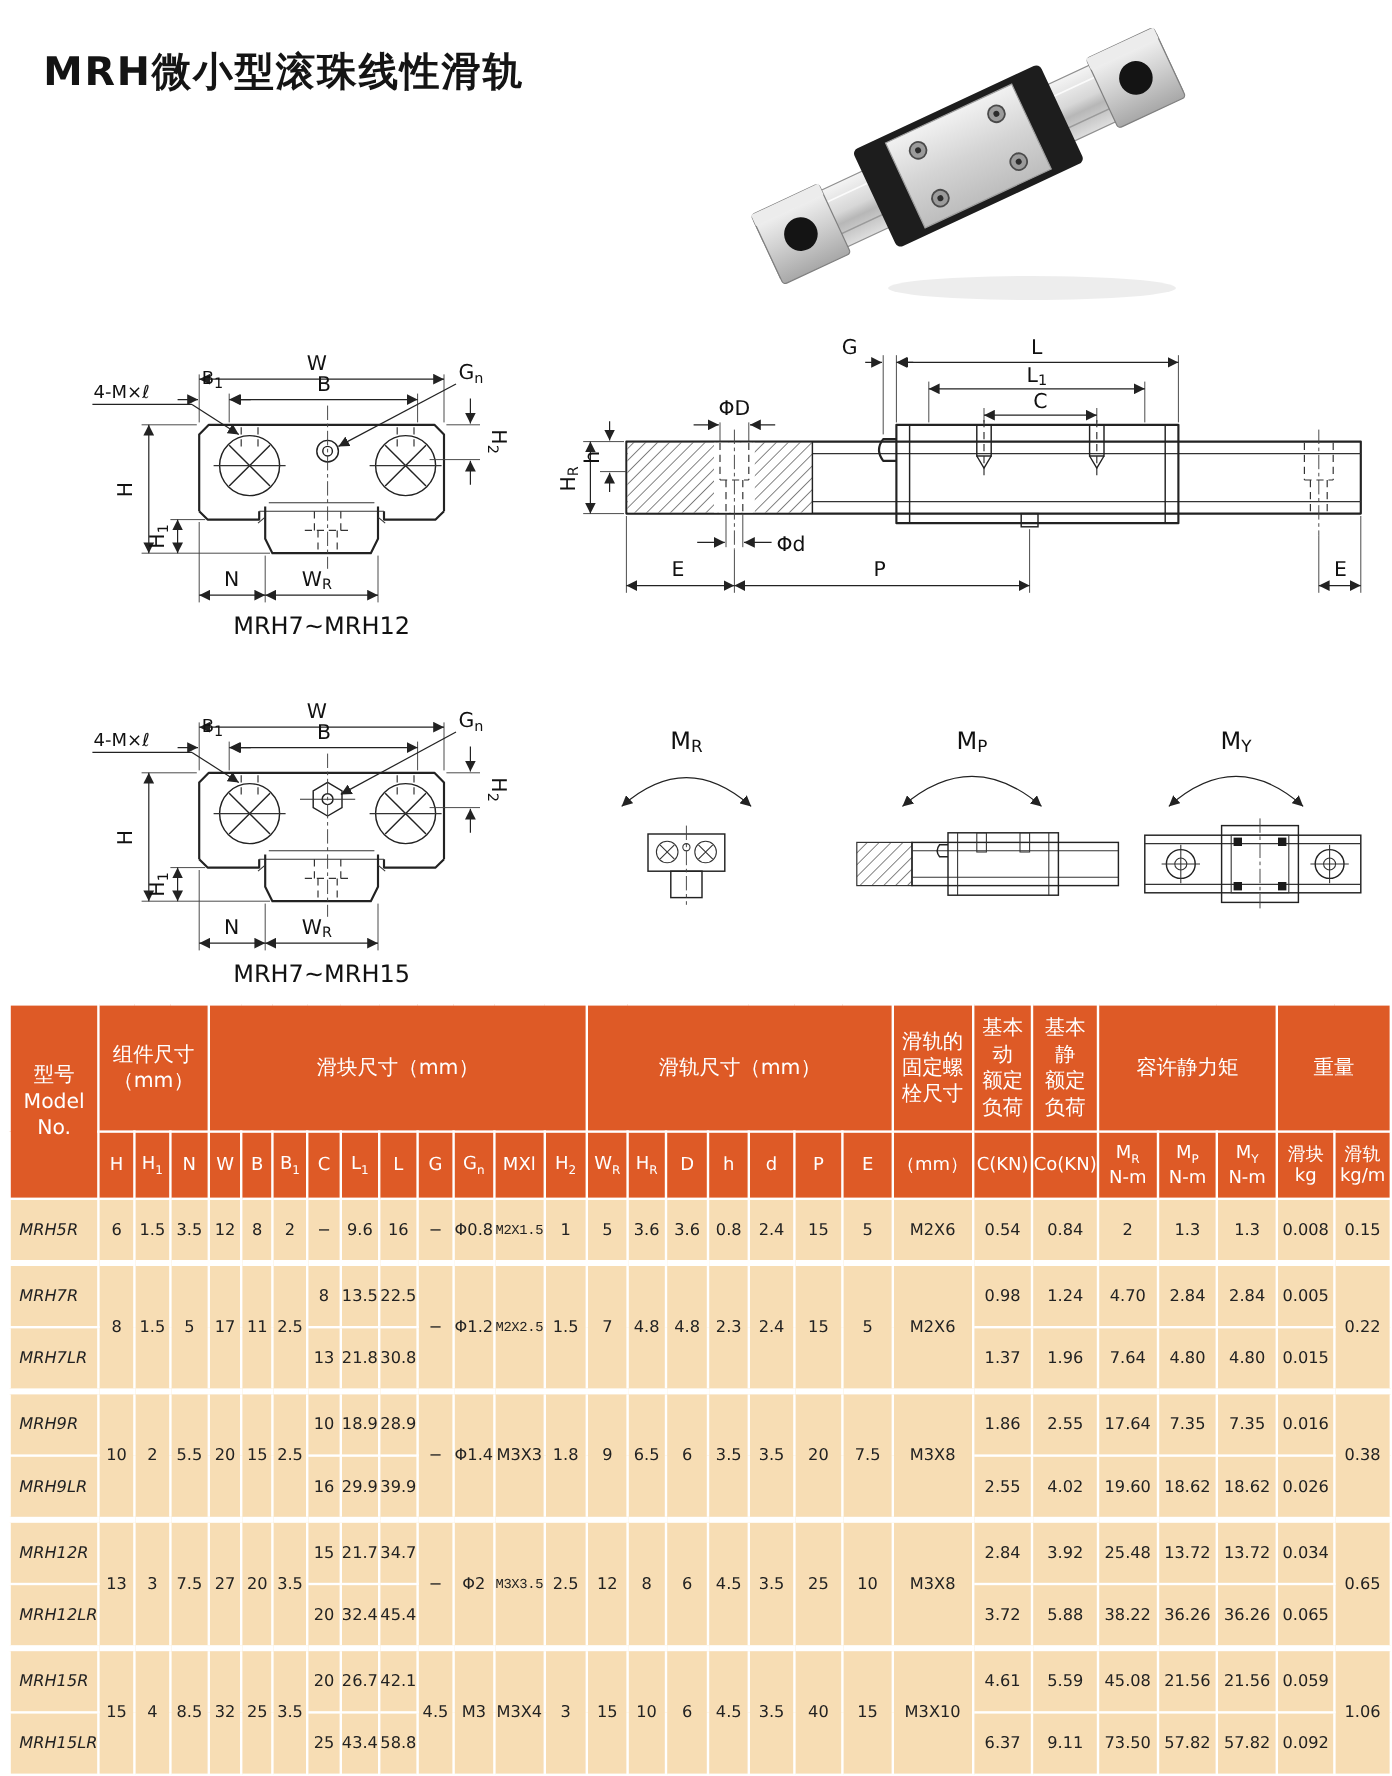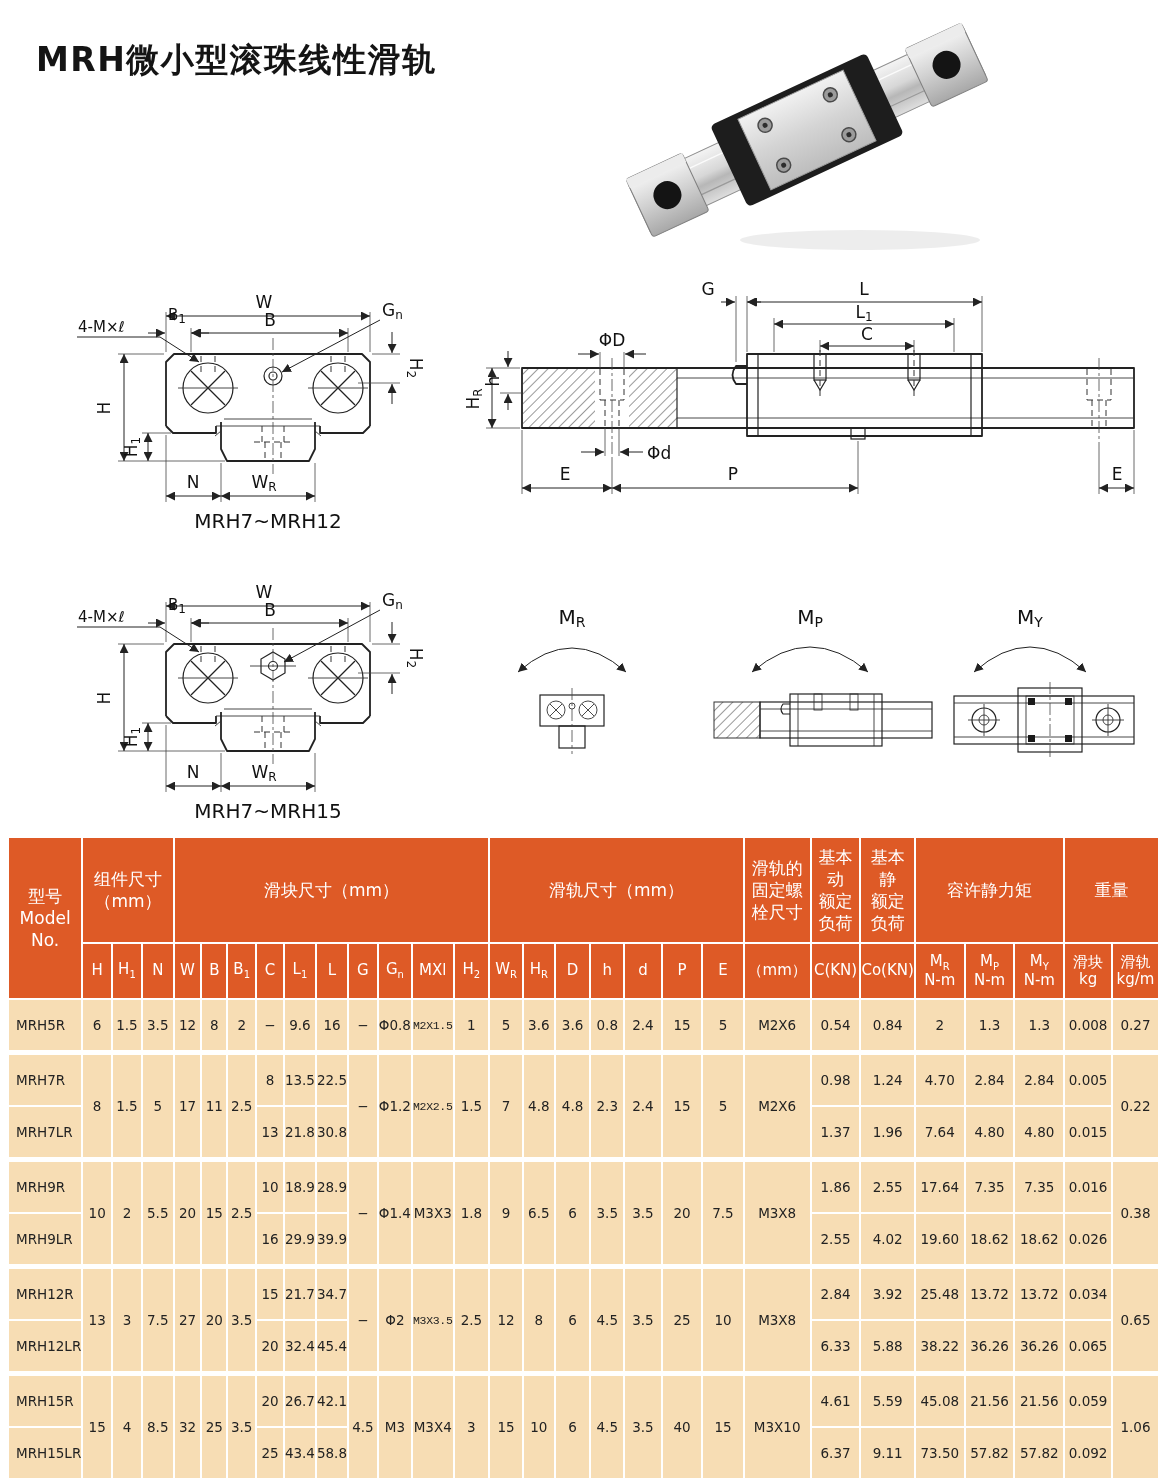--- a/index.html
+++ b/index.html
@@ -31,21 +31,21 @@
   table#spec{
     position:absolute;left:7px;top:836px;border-collapse:collapse;table-layout:fixed;
   }
   #spec th,#spec td{border:2px solid #fff;text-align:center;vertical-align:middle;padding:0;}
   #spec thead th{background:var(--hdr,#DE5A26);color:#fff;font-weight:normal;}
   #spec .gh{font-size:17px;white-space:pre-line;line-height:1.3;}
   #spec tr.h1row th{height:104px;}
   #spec tr.h2row th{height:54px;font-size:15px;line-height:1.15;}
   #spec tr.h2row sub{font-size:10px;}
   #spec tbody td{background:var(--row,#F7DDB4);color:#222;font-size:13.5px;height:50px;}
-  #spec tbody td.model{text-align:left;padding-left:7px;}
+  #spec tbody td.model{text-align:left;padding-left:7px;font-style:italic;}
   #spec tbody td.tight{font-size:11.5px;letter-spacing:-0.3px;font-family:Liberation Mono, monospace;}
   #spec tbody tr.gs td{border-top-width:5px;}
 </style>
 </head>
 <body>
 
 <div class="abs" id="page-title">MRH微小型滚珠线性滑轨</div>
 
 <svg class="abs" style="left:610px;top:0px" width="395" height="268" viewBox="0 0 395 268">
   <defs>
@@ -490,21 +490,21 @@
         <td>2.4</td>
         <td>15</td>
         <td>5</td>
         <td>M2X6</td>
         <td>0.54</td>
         <td>0.84</td>
         <td>2</td>
         <td>1.3</td>
         <td>1.3</td>
         <td>0.008</td>
-        <td>0.27</td>
+        <td>0.15</td>
       </tr>
       <tr class="gs">
         <td class="model">MRH7R</td>
         <td rowspan="2">8</td>
         <td rowspan="2">1.5</td>
         <td rowspan="2">5</td>
         <td rowspan="2">17</td>
         <td rowspan="2">11</td>
         <td rowspan="2">2.5</td>
         <td>8</td>
@@ -614,21 +614,21 @@
         <td>13.72</td>
         <td>13.72</td>
         <td>0.034</td>
         <td rowspan="2">0.65</td>
       </tr>
       <tr>
         <td class="model">MRH12LR</td>
         <td>20</td>
         <td>32.4</td>
         <td>45.4</td>
-        <td>6.33</td>
+        <td>3.72</td>
         <td>5.88</td>
         <td>38.22</td>
         <td>36.26</td>
         <td>36.26</td>
         <td>0.065</td>
       </tr>
       <tr class="gs">
         <td class="model">MRH15R</td>
         <td rowspan="2">15</td>
         <td rowspan="2">4</td>

